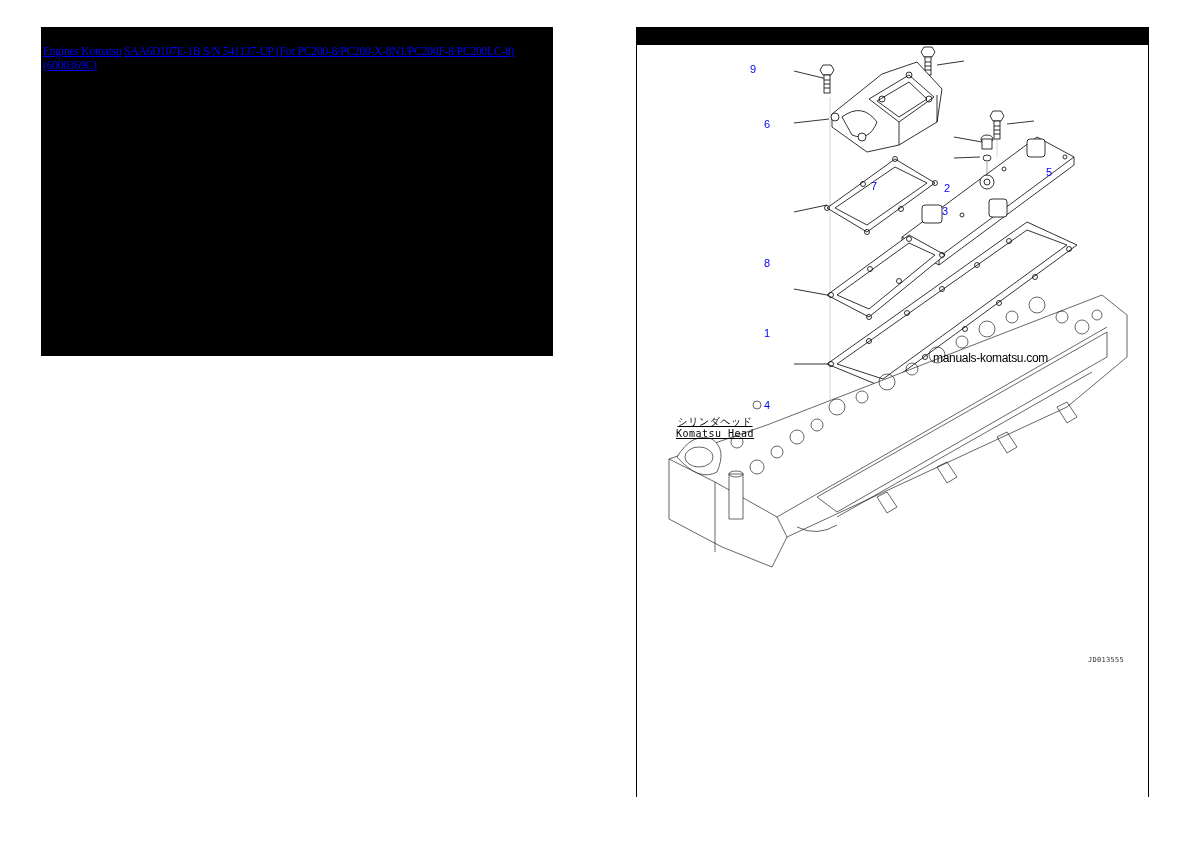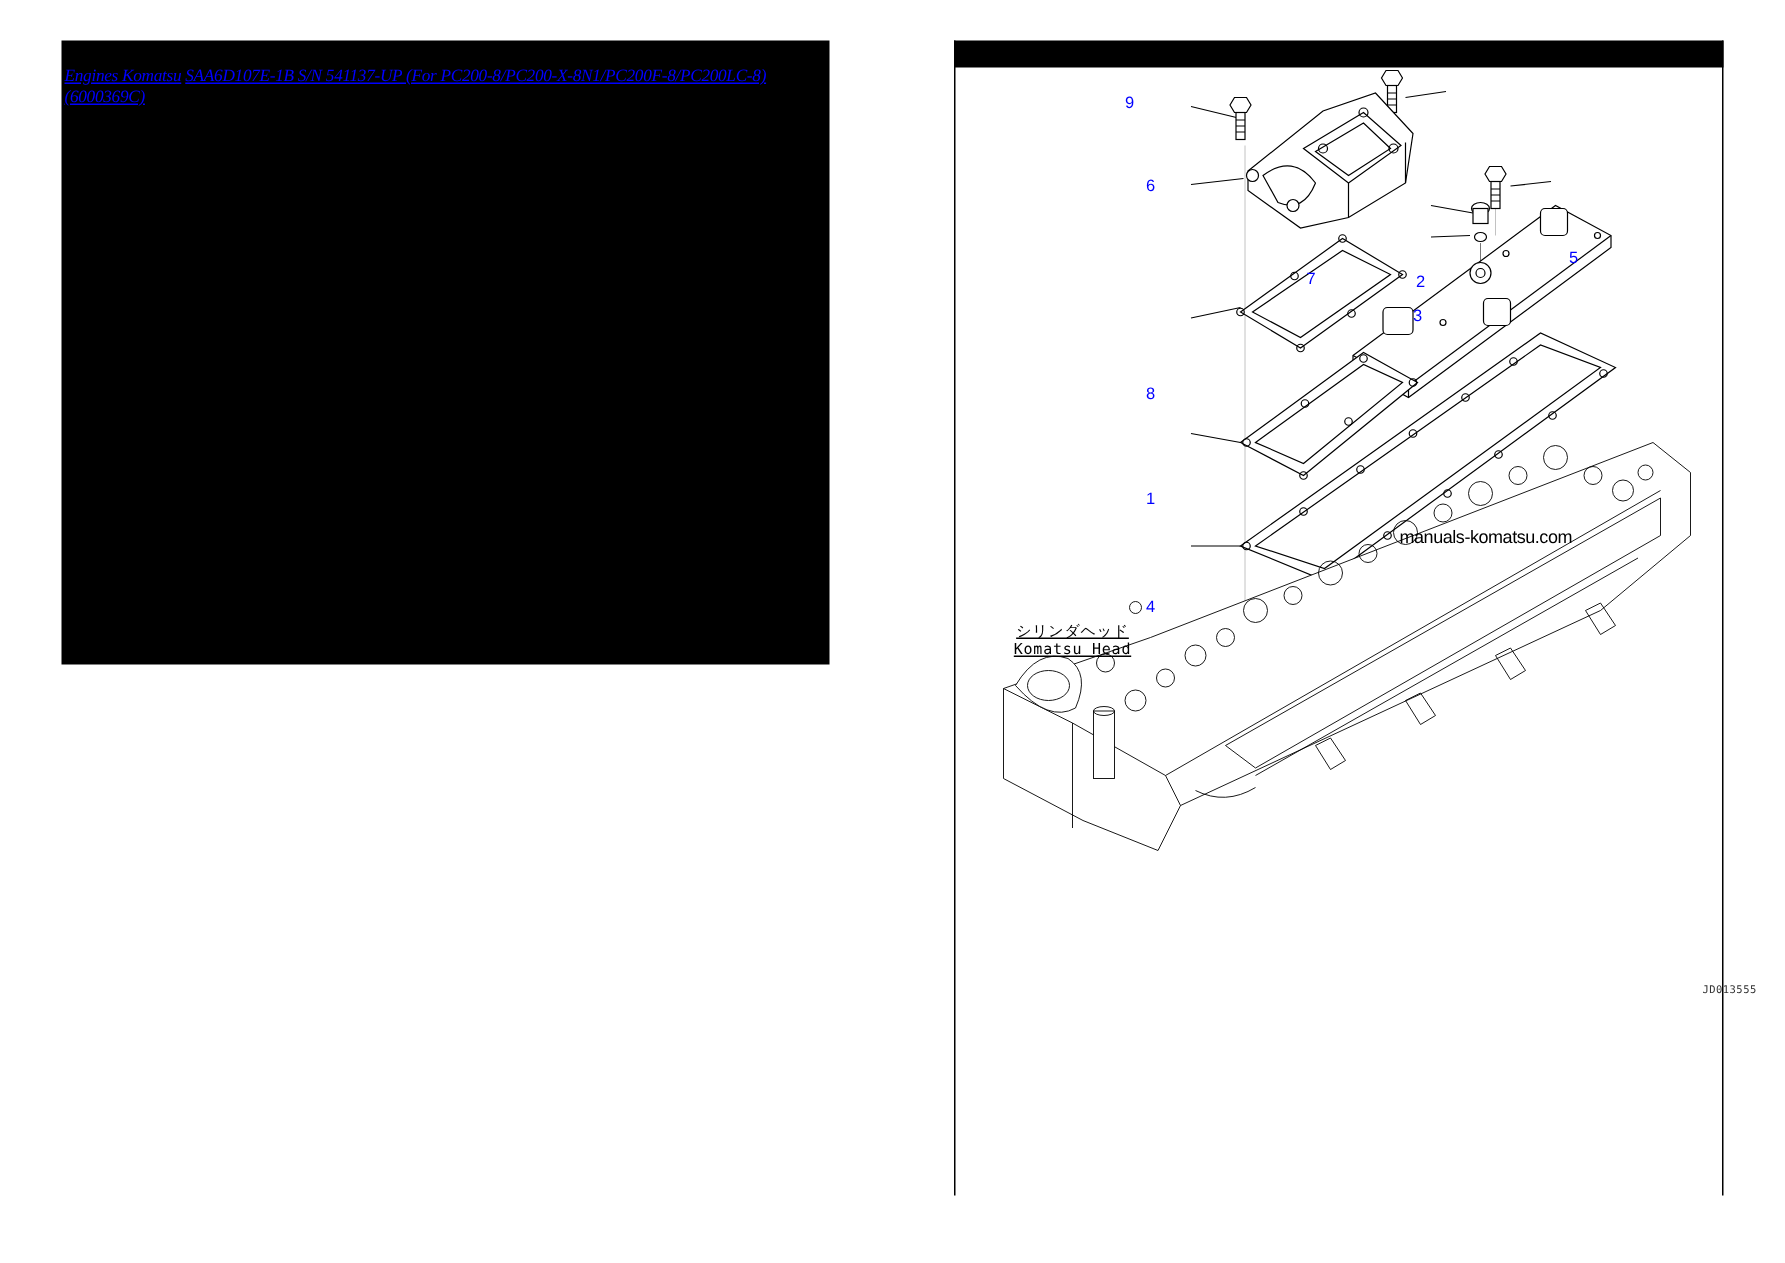--- a/index.html
+++ b/index.html
@@ -14,25 +14,24 @@
     .page {
       position: relative;
       width: 1190px;
       height: 842px;
     }
     .left-panel {
       position: absolute;
       left: 41px;
       top: 27px;
       width: 512px;
-      height: 416px;
+      height: 329px;
       background: #000000;
       box-sizing: border-box;
       padding: 17px 14px 0 2px;
-      font-style: italic;
     }
     .title-line {
       font-family: "Liberation Serif", serif;
       font-size: 11.5px;
       line-height: 14px;
       color: #0000ff;
       letter-spacing: -0.2px;
     }
     .title-line a {
       color: #0000ff;
@@ -275,16 +274,16 @@
     <div class="callout" style="left:127px;top:300px;">1</div>
     <div class="callout" style="left:127px;top:372px;">4</div>
 
     <div class="watermark" style="left:255px;top:324px;">manuals-komatsu.com</div>
 
     <div class="caption" style="left:36px;top:389px;width:84px;text-decoration:underline;">
       <div>シリンダヘッド</div>
       <div>Komatsu Head</div>
     </div>
 
-    <div class="code" style="left:451px;top:629px;margin-left:47px;">JD013555</div>
+    <div class="code" style="left:451px;top:629px;">JD013555</div>
   </div>
 
 </div>
 
 </body></html>

